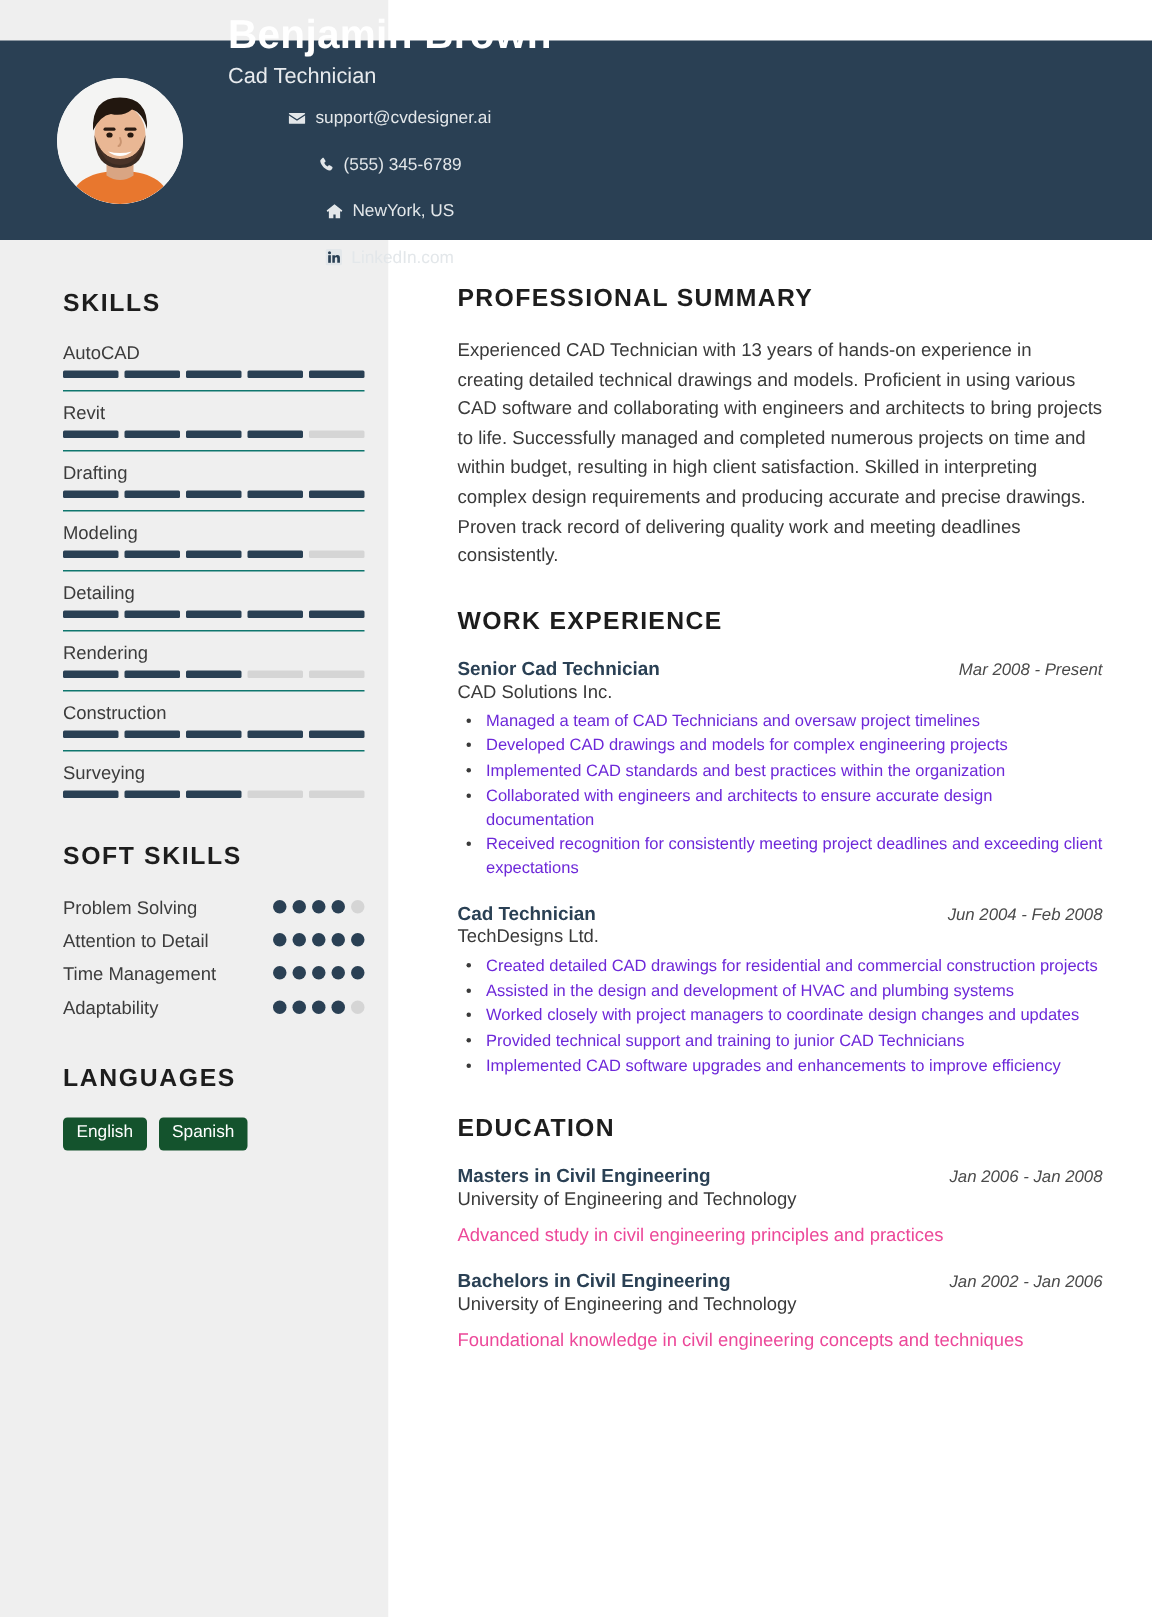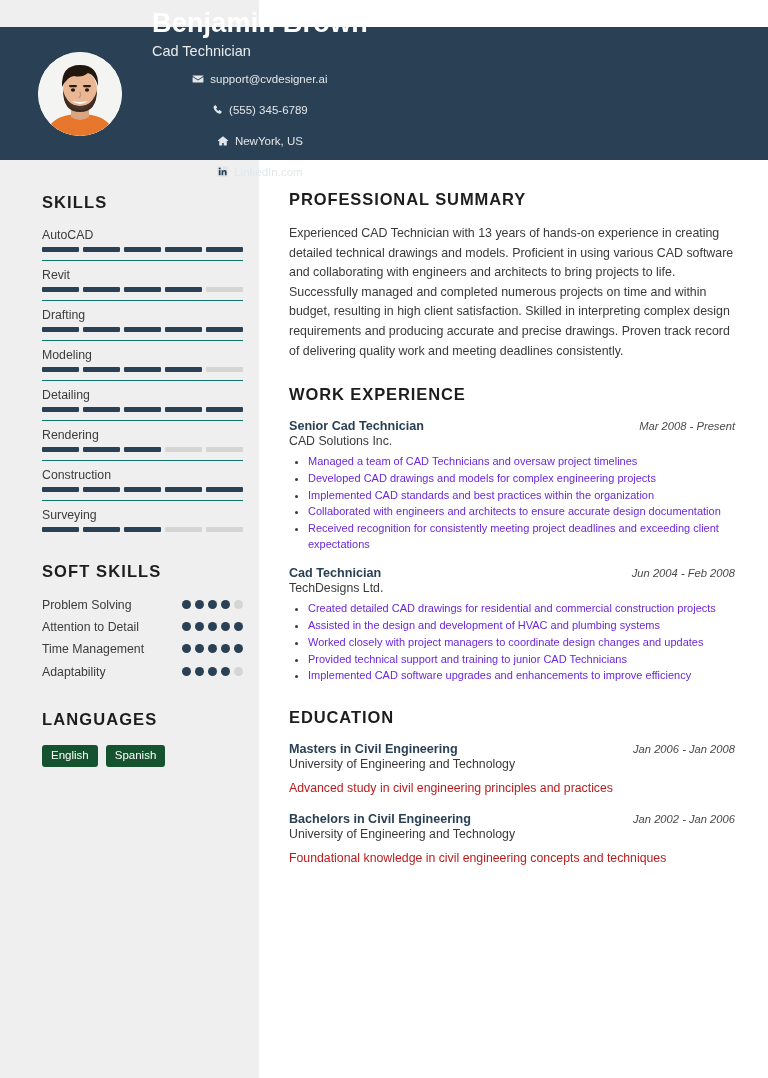--- a/index.html
+++ b/index.html
@@ -88,21 +88,21 @@
   .lang-block { margin-top: 30px; }
   .lang-tags { display: flex; gap: 8px; flex-wrap: wrap; }
   .lang-tag {
     background: #14532d; color: #ffffff; font-size: 11.5px;
     padding: 4px 9px 5px; border-radius: 3px; line-height: 1.1;
   }
 
   
   .main {
     position: absolute; left: 259px; top: 160px; width: 509px;
-    padding: 30px 33px 0 30px;
+    padding: 30px 33px 0 46px;
   }
   .main-heading {
     font-size: 16.5px; font-weight: bold; color: #1d1d1d;
     letter-spacing: .9px; margin-bottom: 15px;
   }
   .summary-text {
     font-size: 12.4px; color: #3a3a3a; line-height: 1.58; text-align: left;
   }
   .section { margin-top: 24px; }
 
@@ -114,21 +114,21 @@
   .entry-title {
     font-size: 12.6px; font-weight: bold; color: #2a4054;
   }
   .entry-date {
     font-size: 11.2px; color: #4a4a4a; font-style: italic; white-space: nowrap;
   }
   .entry-sub {
     font-size: 12.3px; color: #3a3a3a; margin-top: 1px;
   }
   .entry-desc {
-    font-size: 12.3px; color: #b91c1c; margin-top: 9px; line-height: 1.45;
+    font-size: 12.3px; color: #ec4899; margin-top: 9px; line-height: 1.45;
   }
   .bullets { margin: 6px 0 0 0; padding-left: 19px; }
   .bullets li {
     font-size: 11px; color: #6d28d9; line-height: 1.43; margin-bottom: 1px;
   }
   .bullets li::marker { color: #3a3a3a; }
 </style>
 </head>
 <body>
 

